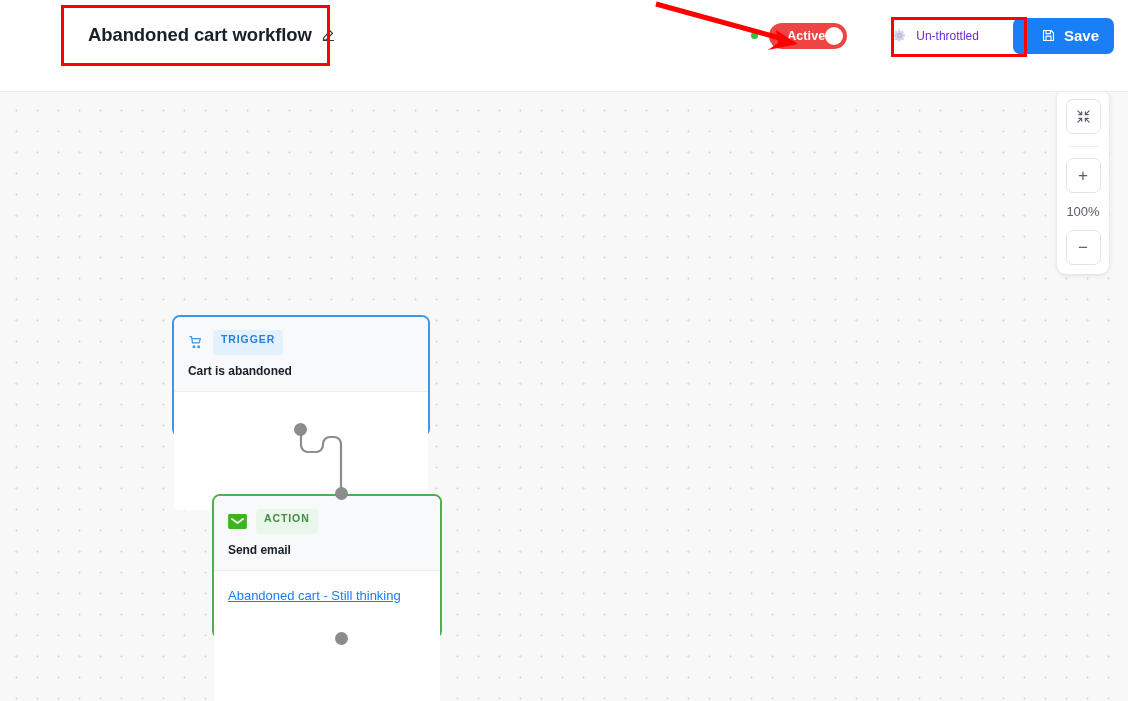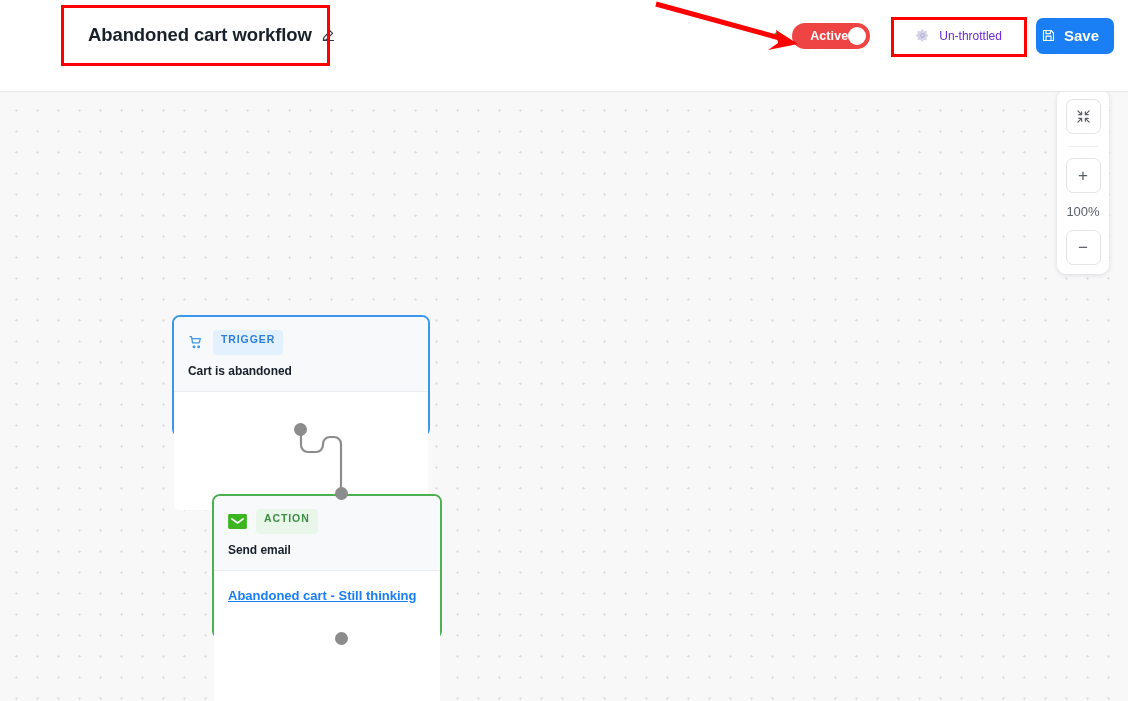--- a/index.html
+++ b/index.html
@@ -146,21 +146,21 @@
   .throttle-label {
     font-size: 12px;
     color: #6d28d9;
   }
 
   .gear-icon { width: 15px; height: 15px; display: block; }
 
   .save-btn {
     margin-left: 20px;
     height: 36px;
-    padding: 0 15px 0 5px;
+    padding: 0 15px 0 28px;
     background: #1a7ef5;
     border: none;
     border-radius: 7px;
     display: flex;
     align-items: center;
     gap: 8px;
     cursor: pointer;
     font-family: "Liberation Sans", sans-serif;
   }
 
@@ -302,21 +302,20 @@
     color: #18202a;
     margin-bottom: 9px;
   }
 
   .body-link {
     font-size: 13px;
     color: #1a7ef5;
     text-decoration: underline;
     cursor: pointer;
     display: inline-block;
-    font-weight: bold;
   }
 
   .cart-icon { width: 16px; height: 16px; display: block; }
 
   .mail-icon {
     width: 19px; height: 15px;
     display: block;
   }
 
   

